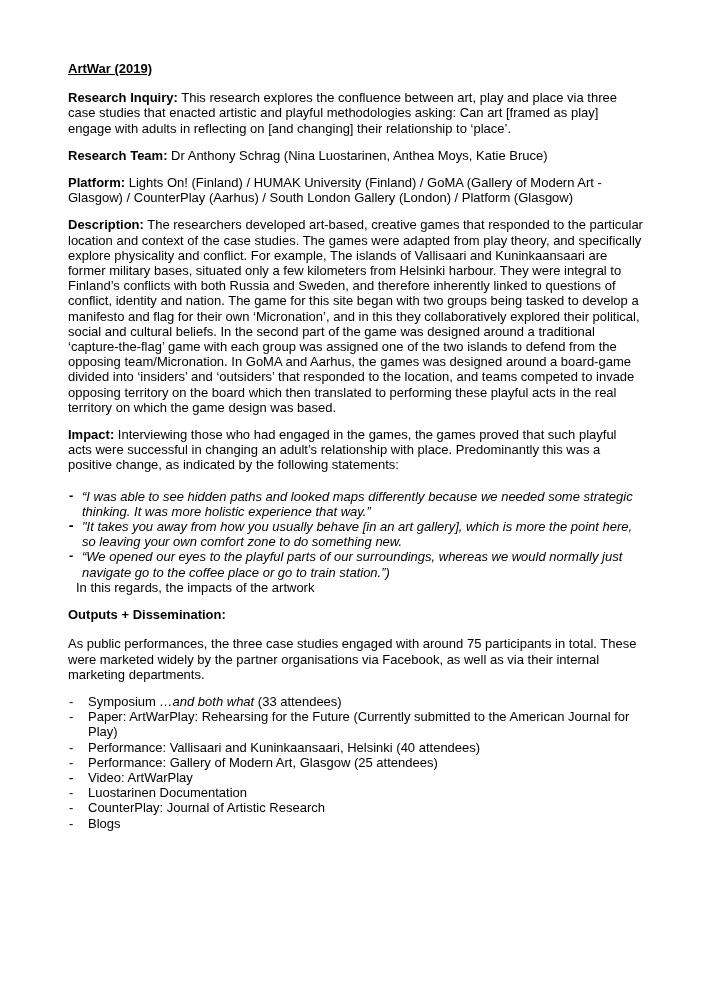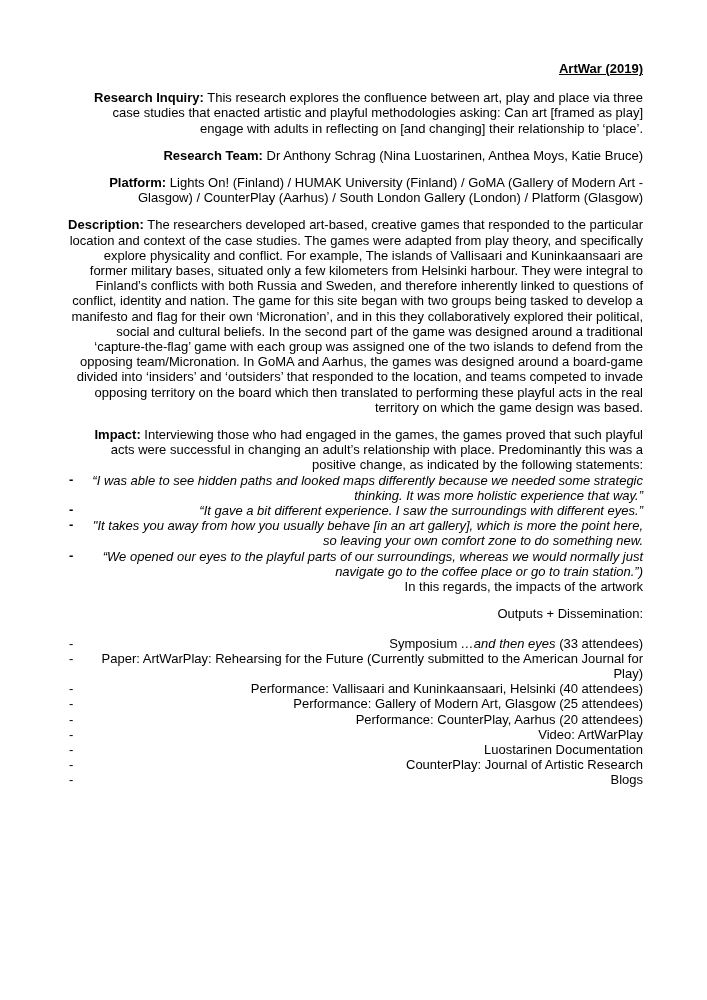--- a/index.html
+++ b/index.html
@@ -14,21 +14,20 @@
     color: #000000;
     font-family: "Liberation Sans", "DejaVu Sans", sans-serif;
     font-size: 13px;
     line-height: 15.2px;
   }
   .page {
     box-sizing: border-box;
     width: 707px;
     height: 704px;
     padding: 61px 64px 0 68px;
-    text-align: right;
   }
   p { margin: 0 0 12px 0; }
   .doc-title {
     font-weight: bold;
     text-decoration: underline;
     margin-bottom: 14px;
   }
   .lead { font-weight: bold; }
   ul {
     list-style: none;
@@ -40,23 +39,23 @@
     position: relative;
     padding-left: 14px;
   }
   ul.quote-list .marker {
     position: absolute;
     left: 1px;
     top: -1px;
     font-weight: bold;
   }
   ul.quote-list .quote-text { font-style: italic; }
-  .closing-line { margin: 0 0 12px 0; }
+  .closing-line { margin: 0 0 12px 8px; }
   .outputs-heading {
-    font-weight: normal;
+    font-weight: bold;
     margin: 0 0 14px 0;
   }
   ul.output-list li {
     position: relative;
     padding-left: 20px;
   }
   ul.output-list .marker {
     position: absolute;
     left: 1px;
   }
@@ -70,39 +69,40 @@
   <p class="doc-title">ArtWar (2019)</p>
 
   <p><span class="lead">Research Inquiry:</span><span> This research explores the confluence between art, play and place via three case studies that enacted artistic and playful methodologies asking: Can art [framed as play] engage with adults in reflecting on [and changing] their relationship to ‘place’.</span></p>
 
   <p><span class="lead">Research Team:</span><span> Dr Anthony Schrag (Nina Luostarinen, Anthea Moys, Katie Bruce)</span></p>
 
   <p><span class="lead">Platform:</span><span> Lights On! (Finland) / HUMAK University (Finland) / GoMA (Gallery of Modern Art - Glasgow) / CounterPlay (Aarhus) / South London Gallery (London) / Platform (Glasgow)</span></p>
 
   <p><span class="lead">Description:</span><span> The researchers developed art-based, creative games that responded to the particular location and context of the case studies. The games were adapted from play theory, and specifically explore physicality and conflict. For example, The islands of Vallisaari and Kuninkaansaari are former military bases, situated only a few kilometers from Helsinki harbour. They were integral to Finland’s conflicts with both Russia and Sweden, and therefore inherently linked to questions of conflict, identity and nation. The game for this site began with two groups being tasked to develop a manifesto and flag for their own ‘Micronation’, and in this they collaboratively explored their political, social and cultural beliefs. In the second part of the game was designed around a traditional ‘capture-the-flag’ game with each group was assigned one of the two islands to defend from the opposing team/Micronation. In GoMA and Aarhus, the games was designed around a board-game divided into ‘insiders’ and ‘outsiders’ that responded to the location, and teams competed to invade opposing territory on the board which then translated to performing these playful acts in the real territory on which the game design was based.</span></p>
 
-  <p style="margin-bottom:0;"><span class="lead">Impact:</span><span> Interviewing those who had engaged in the games, the games proved that such playful acts were successful in changing an adult’s relationship with place. Predominantly this was a positive change, as indicated by the following statements:</span></p>
+  <p style="margin-bottom:16px;"><span class="lead">Impact:</span><span> Interviewing those who had engaged in the games, the games proved that such playful acts were successful in changing an adult’s relationship with place. Predominantly this was a positive change, as indicated by the following statements:</span></p>
 
   <ul class="quote-list">
     <li><span class="marker">-</span><span class="quote-text">“I was able to see hidden paths and looked maps differently because we needed some strategic thinking. It was more holistic experience that way.”</span></li>
-    <li><span class="marker">-</span><span class="quote-text">“It gave a bit different experience. I saw the surroundings with different eyes.”</span></li>
+    <li><span class="marker">-</span></li>
     <li><span class="marker">-</span><span class="quote-text">"It takes you away from how you usually behave [in an art gallery], which is more the point here, so leaving your own comfort zone to do something new.</span></li>
     <li><span class="marker">-</span><span class="quote-text">“We opened our eyes to the playful parts of our surroundings, whereas we would normally just navigate go to the coffee place or go to train station.”)</span></li>
   </ul>
 
   <p class="closing-line">In this regards, the impacts of the artwork</p>
 
   <p class="outputs-heading">Outputs + Dissemination:</p>
 
+  <p>As public performances, the three case studies engaged with around 75 participants in total. These were marketed widely by the partner organisations via Facebook, as well as via their internal marketing departments.</p>
 
   <ul class="output-list">
-    <li><span class="marker">-</span><span>Symposium </span><span class="italic-seg">…and then eyes</span><span> (33 attendees)</span></li>
+    <li><span class="marker">-</span><span>Symposium </span><span class="italic-seg">…and both what</span><span> (33 attendees)</span></li>
     <li><span class="marker">-</span><span>Paper: ArtWarPlay: Rehearsing for the Future (Currently submitted to the American Journal for Play)</span><span class="italic-seg"></span><span></span></li>
     <li><span class="marker">-</span><span>Performance: Vallisaari and Kuninkaansaari, Helsinki (40 attendees)</span><span class="italic-seg"></span><span></span></li>
     <li><span class="marker">-</span><span>Performance: Gallery of Modern Art, Glasgow (25 attendees)</span><span class="italic-seg"></span><span></span></li>
-    <li><span class="marker">-</span><span>Performance: CounterPlay, Aarhus (20 attendees)</span><span class="italic-seg"></span><span></span></li>
+    <li><span class="marker">-</span><span class="italic-seg"></span><span></span></li>
     <li><span class="marker">-</span><span>Video: ArtWarPlay</span><span class="italic-seg"></span><span></span></li>
     <li><span class="marker">-</span><span>Luostarinen Documentation</span><span class="italic-seg"></span><span></span></li>
     <li><span class="marker">-</span><span>CounterPlay: Journal of Artistic Research</span><span class="italic-seg"></span><span></span></li>
     <li><span class="marker">-</span><span>Blogs</span><span class="italic-seg"></span><span></span></li>
   </ul>
 
 </div>
 
 </body></html>

